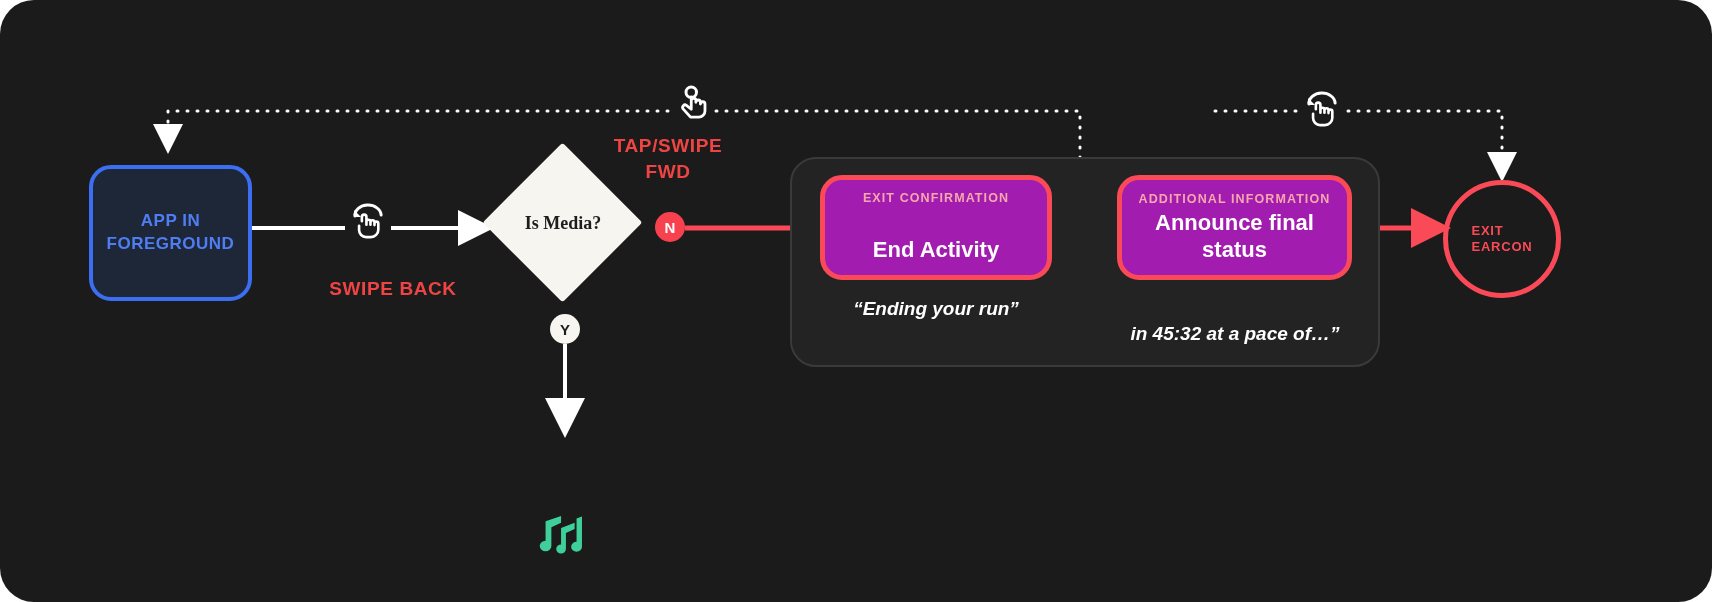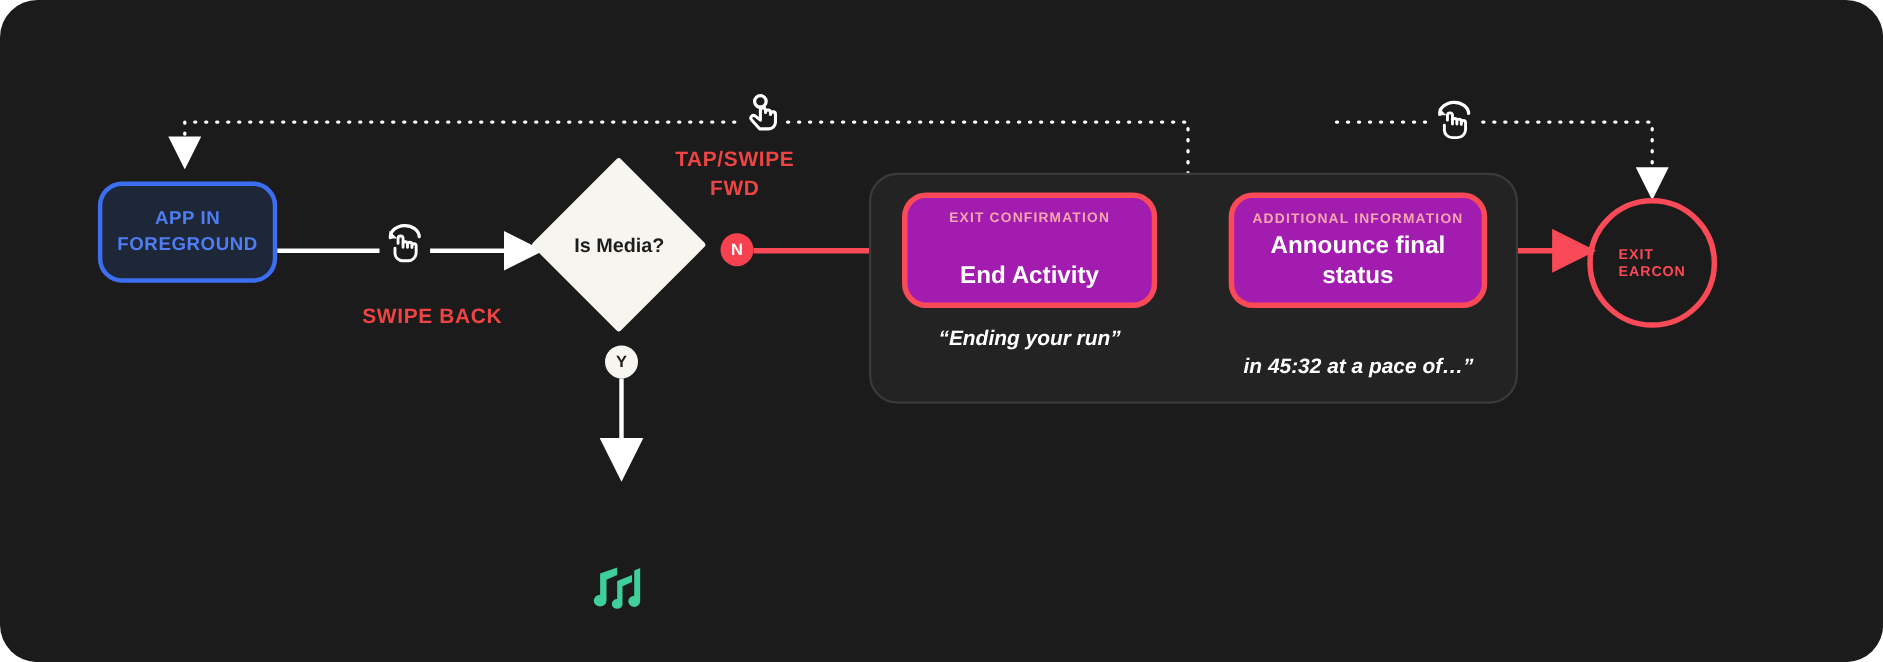--- a/index.html
+++ b/index.html
@@ -10,36 +10,36 @@
     width:1712px;height:602px;
     background:#1b1b1b;
     border-radius:34px;
     overflow:hidden;
   }
 
   .abs{position:absolute;}
 
   
   #app-node{
-    left:89px;top:165px;width:163px;height:92px;
+    left:89px;top:165px;width:163px;height:136px;
     border:4px solid #3b6ef0;
     background:#1e2738;
     border-radius:22px;
     display:flex;align-items:center;justify-content:center;
     box-sizing:border-box;
   }
   #app-node .label{
     color:#4f7df3;
     font-size:17px;font-weight:bold;
     letter-spacing:.5px;line-height:1.35;
     text-align:center;
   }
 
   
-  #diamond-wrap{left:483px;top:143px;width:160px;height:160px;}
+  #diamond-wrap{left:483px;top:143px;width:160px;height:160px;font-family:Liberation Serif, serif;}
   #diamond-shape{
     position:absolute;left:0;top:0;width:113px;height:113px;
     background:#f7f5ef;
     transform:rotate(45deg);
     transform-origin:center;
     margin:23px;
     border-radius:3px;
   }
   #diamond-label{
     position:absolute;left:0;top:0;width:160px;height:160px;

